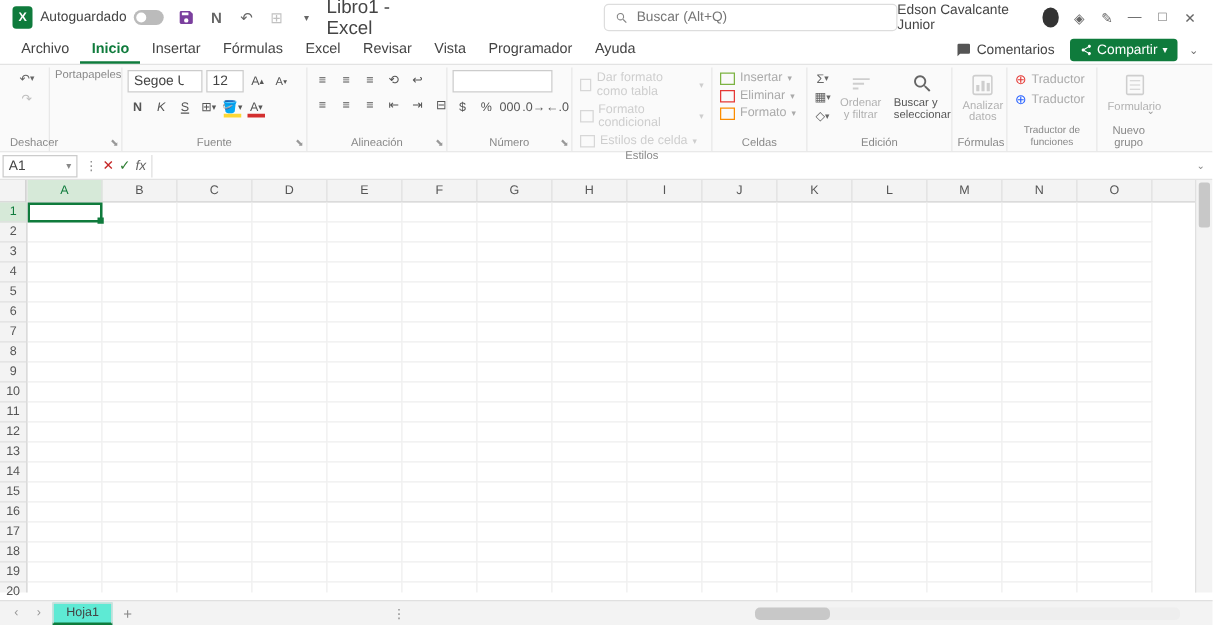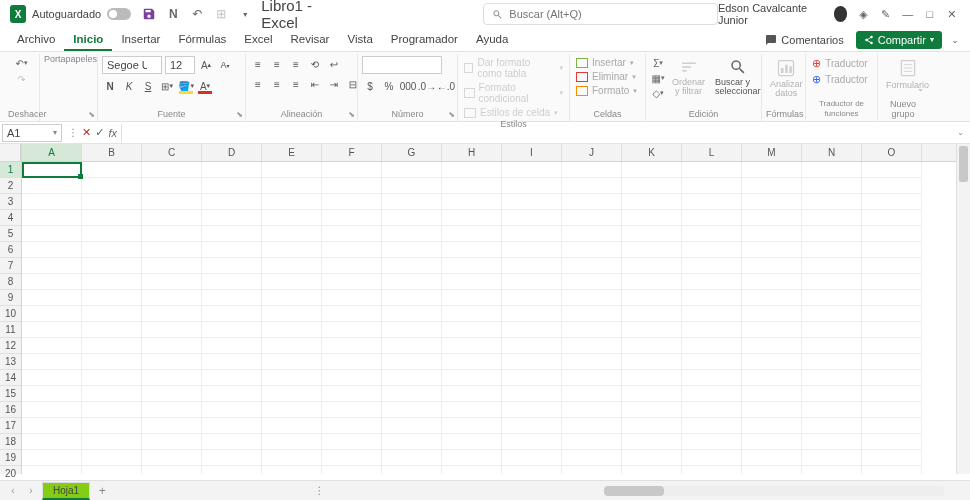--- a/index.html
+++ b/index.html
@@ -64,21 +64,21 @@
 .col-hdr.sel,.row-hdr.sel{background:#d6e9d8;color:#0f7b3c}
 .cells{position:relative}
 .cell-row{display:flex;height:16px}
 .cell{width:60px;height:16px;border-right:1px solid #eee;border-bottom:1px solid #eee}
 .active-cell{position:absolute;top:0;left:0;width:60px;height:16px;border:2px solid #0f7b3c;pointer-events:none}
 .active-cell::after{content:"";position:absolute;right:-3px;bottom:-3px;width:5px;height:5px;background:#0f7b3c}
 .vscroll{width:14px;background:#f3f3f3;border-left:1px solid #e0e0e0;position:relative}
 .vscroll-thumb{position:absolute;top:2px;left:2px;right:2px;height:36px;background:#c8c8c8;border-radius:2px}
 .sheet-tabs{position:absolute;bottom:0;left:0;right:0;height:20px;display:flex;align-items:center;background:#f3f3f3;border-top:1px solid #e0e0e0;padding:0 6px;gap:4px}
 .sheet-nav{width:14px;text-align:center;color:#999;cursor:pointer;font-size:10px}
-.sheet-tab{padding:2px 10px;background:#84cc16;border:1px solid #ddd;border-bottom:2px solid #0f7b3c;font-size:10px;cursor:pointer}
+.sheet-tab{padding:2px 10px;background:#5eead4;border:1px solid #ddd;border-bottom:2px solid #0f7b3c;font-size:10px;cursor:pointer}
 .sheet-add{width:16px;text-align:center;color:#888;cursor:pointer;font-size:12px}
 .hscroll{margin-left:auto;width:340px;height:10px;background:#eee;border-radius:4px;position:relative;margin-right:20px}
 .hscroll-thumb{position:absolute;left:0;top:0;bottom:0;width:60px;background:#c8c8c8;border-radius:4px}
 svg{display:block}
 </style>
 </head>
 <body>
 
 <div class="titlebar">
   <div class="app-icon">X</div>

